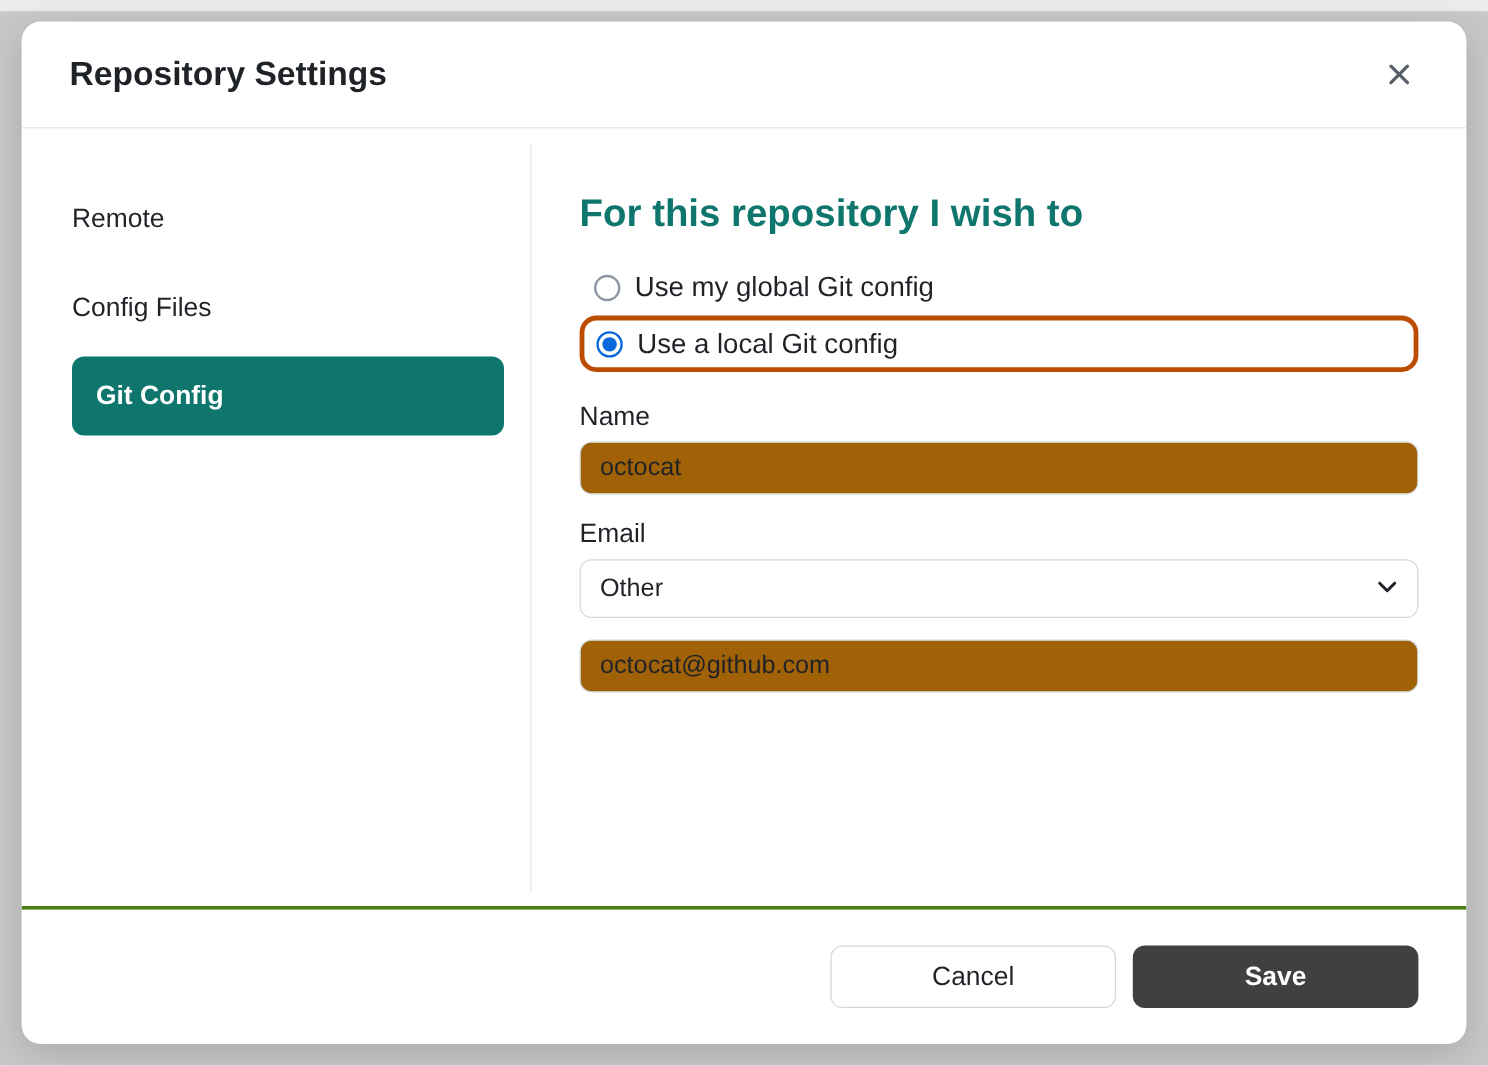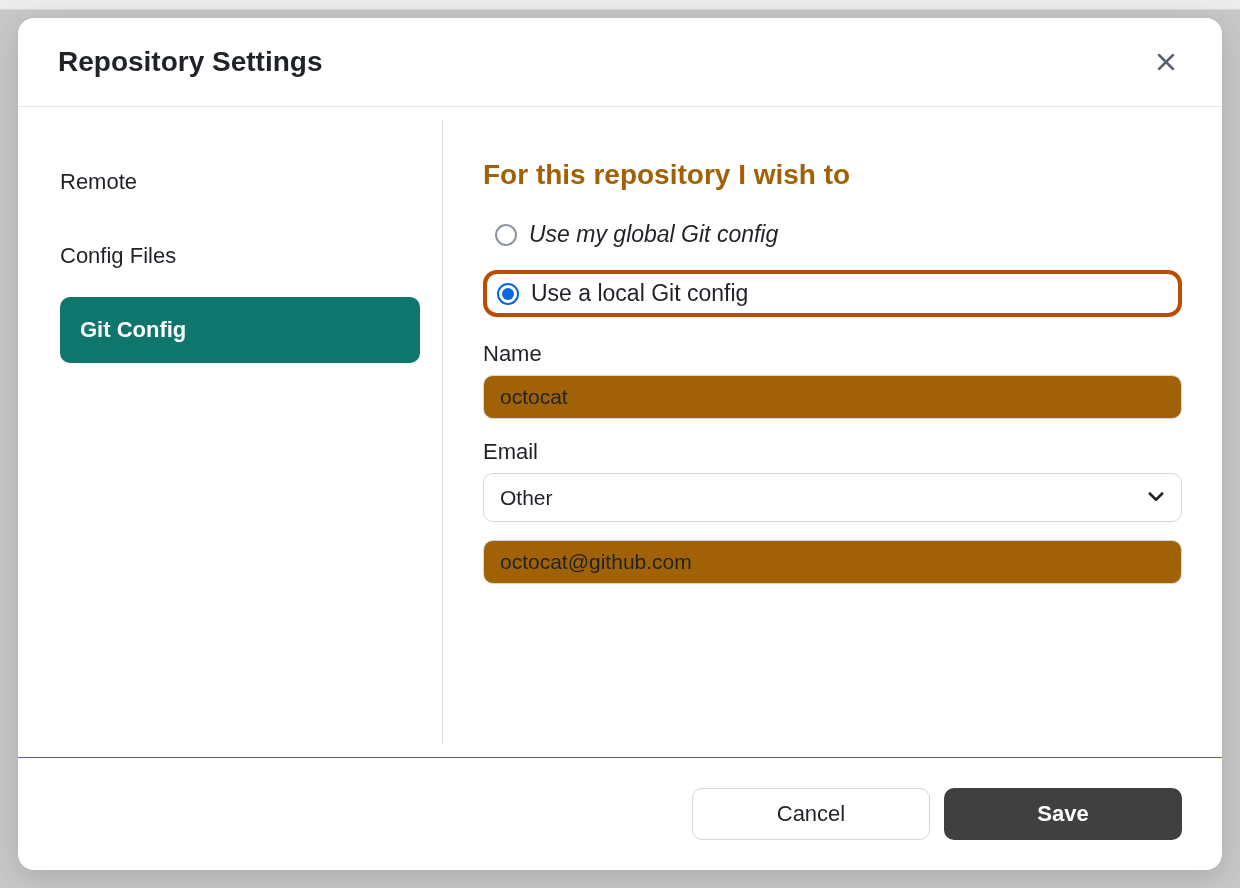--- a/index.html
+++ b/index.html
@@ -79,23 +79,23 @@
       color: #fff;
       font-weight: 600;
       margin-left: 20px;
     }
     .content {
       flex: 1;
       padding: 40px 40px 30px 40px;
       overflow-y: auto;
     }
     .content-heading {
-      font-size: 28px;
+      font-size: 32px;
       font-weight: 700;
-      color: #a16207;
+      color: #0f766e;
       margin-bottom: 24px;
     }
     .radio-group {
       margin-bottom: 24px;
     }
     .radio-option {
       display: flex;
       align-items: center;
       gap: 12px;
       padding: 6px 8px;
@@ -176,21 +176,21 @@
       height: 20px;
     }
     .email-input-row {
       margin-top: 18px;
     }
     .modal-footer {
       display: flex;
       justify-content: flex-end;
       gap: 14px;
       padding: 30px 40px 30px 40px;
-      border-top: 1px solid #4d7c0f;
+      border-top: 3px solid #4d7c0f;
     }
     .btn {
       padding: 12px 0;
       font-size: 22px;
       border-radius: 10px;
       cursor: pointer;
       width: 238px;
       text-align: center;
       font-family: inherit;
       border: none;
@@ -237,21 +237,21 @@
       </div>
       <div class="sidebar-item active">
         <span>Git Config</span>
       </div>
     </nav>
 
     <div class="content">
       <h2 class="content-heading">For this repository I wish to</h2>
 
       <div class="radio-group">
-        <label class="radio-option" style="margin-bottom:16px; margin-left:4px;font-style:italic;">
+        <label class="radio-option" style="margin-bottom:4px; margin-left:4px;">
           <span class="radio-circle"></span>
           <span>Use my global Git config</span>
         </label>
         <label class="radio-option highlighted">
           <span class="radio-circle selected">
             <span class="radio-dot"></span>
           </span>
           <span>Use a local Git config</span>
         </label>
       </div>

